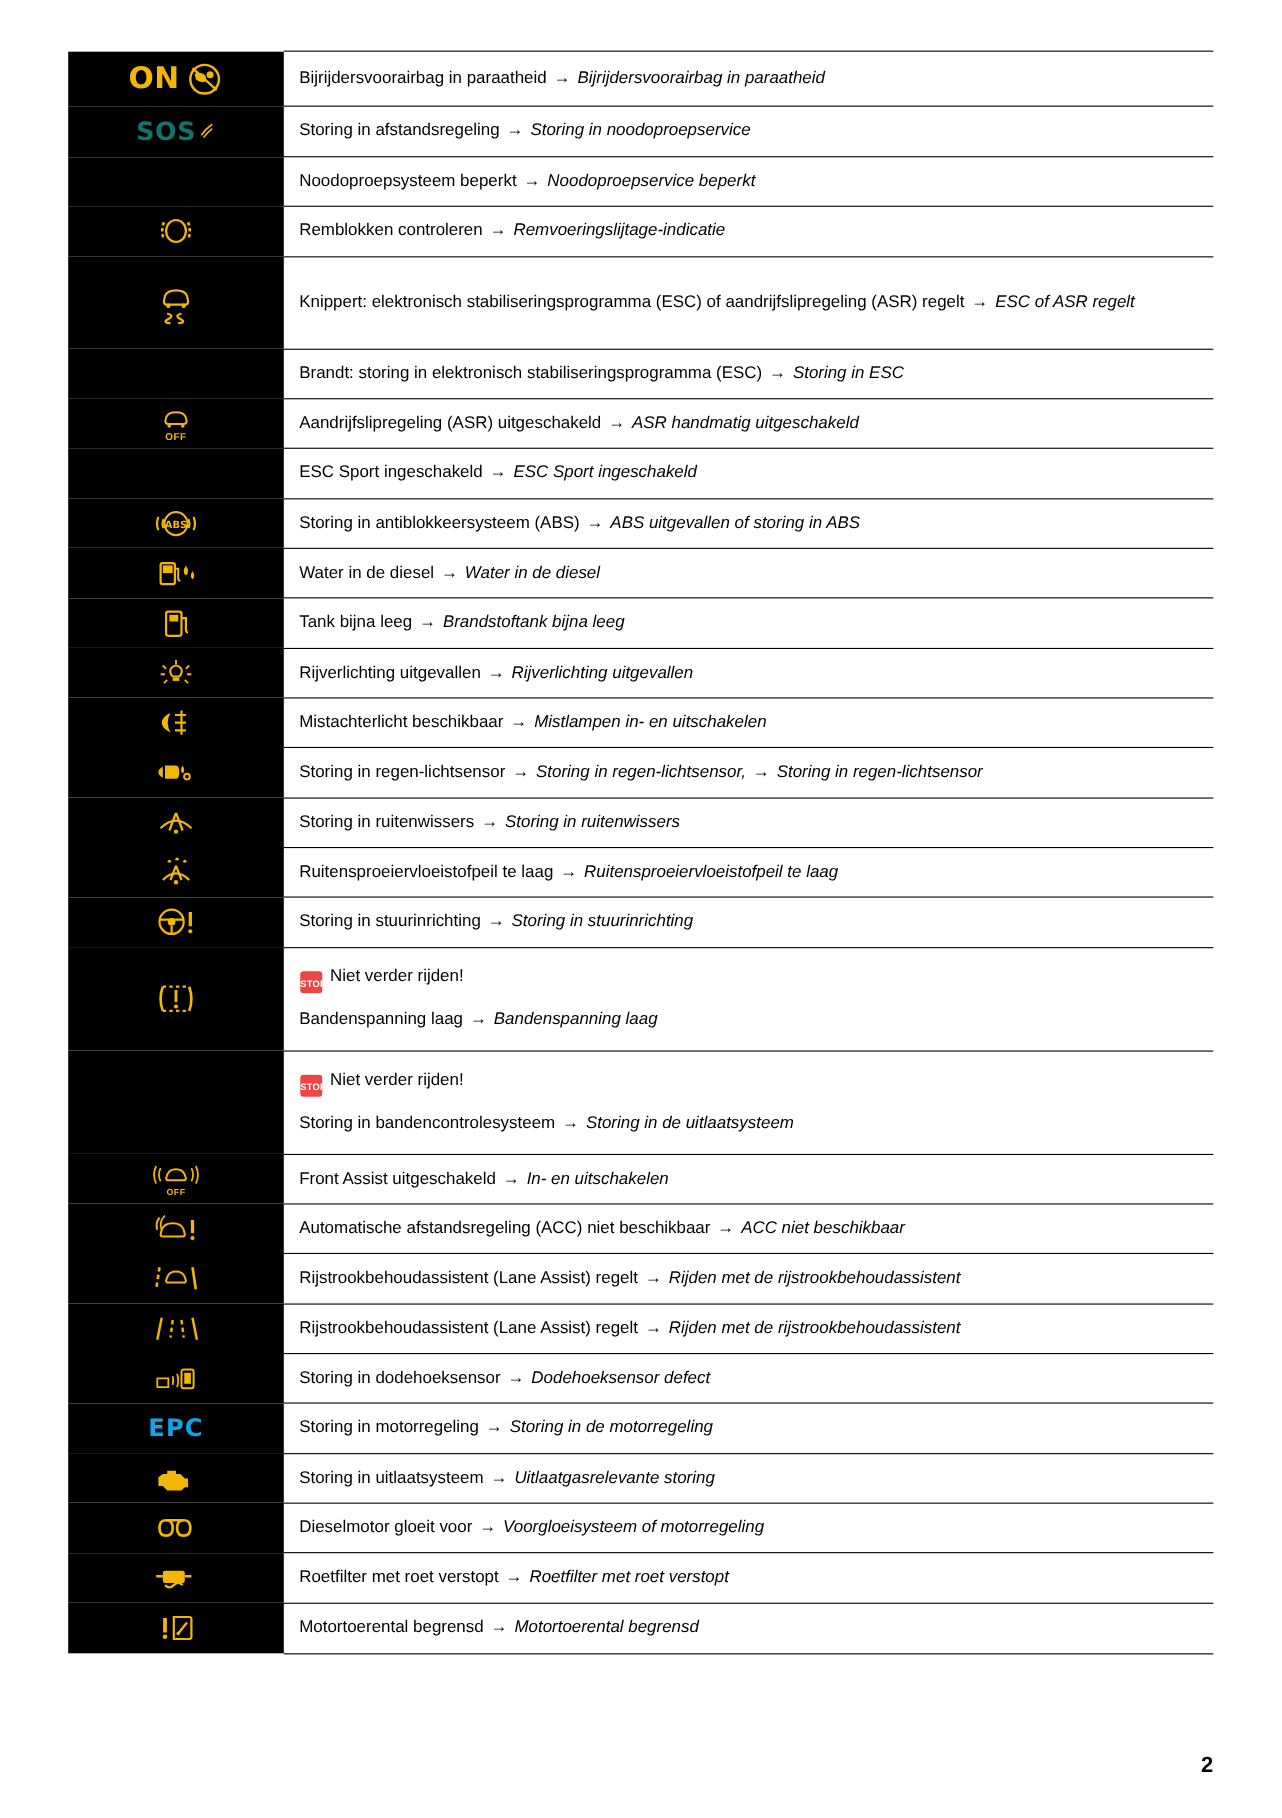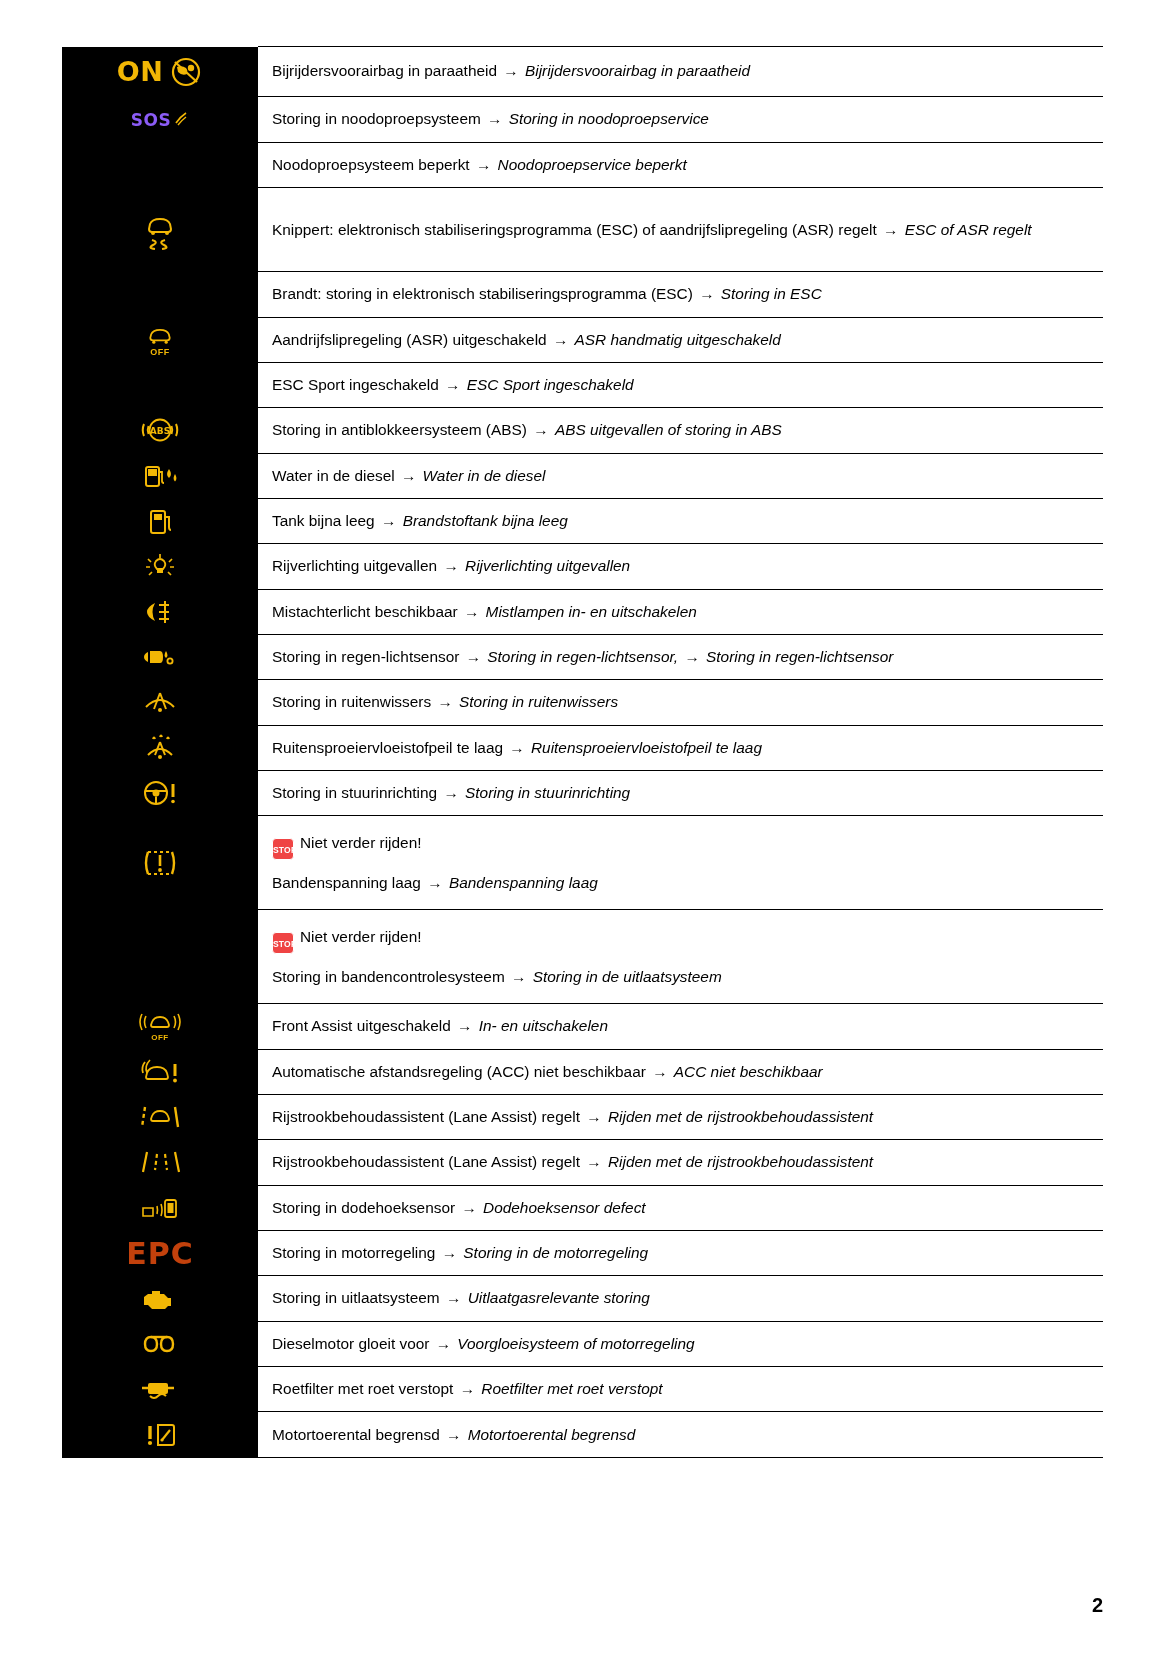--- a/index.html
+++ b/index.html
@@ -88,29 +88,29 @@
   .on-text {
     font-family: "DejaVu Sans", sans-serif;
     font-weight: bold;
     font-size: 27px;
     color: #f2b705;
     letter-spacing: 0.5px;
   }
   .epc-text {
     font-family: "DejaVu Sans", sans-serif;
     font-weight: bold;
-    font-size: 30px;
-    color: #c2410c;
+    font-size: 22px;
+    color: #0ea5e9;
     letter-spacing: 1px;
   }
   .sos-text {
     font-family: "DejaVu Sans", sans-serif;
     font-weight: bold;
-    font-size: 17px;
-    color: #8b5cf6;
+    font-size: 23px;
+    color: #0f766e;
     letter-spacing: 0.5px;
   }
 </style>
 </head>
 <body>
 
 <div class="page">
   <table class="symbol-table">
     <tbody>
 
@@ -137,37 +137,53 @@
         <td class="icon-cell" style="height:46px;">
           <div class="glyph-wrap">
             <span class="sos-text">SOS</span>
             <svg width="16" height="20" viewBox="0 0 16 20" style="margin-left:2px;">
               <path d="M3 13 q4 -6 10 -10" fill="none" stroke="#f2b705" stroke-width="1.6"></path>
               <path d="M5 15 q4 -5 8 -8" fill="none" stroke="#f2b705" stroke-width="1.4"></path>
             </svg>
           </div>
         </td>
         <td class="text-cell">
-          <span class="txt-normal">Storing in noodoproepsysteem</span>
+          <span class="txt-normal">Storing in afstandsregeling</span>
           <span class="arrow">→</span>
           <span class="txt-italic">Storing in noodoproepservice</span>
         </td>
       </tr>
 
       <tr>
         <td class="icon-cell" style="height:44px;">
           <div class="glyph-wrap"></div>
         </td>
         <td class="text-cell">
           <span class="txt-normal">Noodoproepsysteem beperkt</span>
           <span class="arrow">→</span>
           <span class="txt-italic">Noodoproepservice beperkt</span>
         </td>
       </tr>
 
+      <tr>
+        <td class="icon-cell" style="height:44px;">
+          <div class="glyph-wrap">
+            <svg width="40" height="32" viewBox="0 0 40 32">
+              <ellipse cx="20" cy="16" rx="9" ry="10" fill="none" stroke="#f2b705" stroke-width="2"></ellipse>
+              <path d="M9 8 q-3 8 0 16" fill="none" stroke="#f2b705" stroke-width="2.4" stroke-dasharray="3 2.5"></path>
+              <path d="M31 8 q3 8 0 16" fill="none" stroke="#f2b705" stroke-width="2.4" stroke-dasharray="3 2.5"></path>
+            </svg>
+          </div>
+        </td>
+        <td class="text-cell">
+          <span class="txt-normal">Remblokken controleren</span>
+          <span class="arrow">→</span>
+          <span class="txt-italic">Remvoeringslijtage-indicatie</span>
+        </td>
+      </tr>
 
       <tr>
         <td class="icon-cell" style="height:84px;">
           <div class="glyph-wrap">
             <svg width="34" height="40" viewBox="0 0 34 40">
               <path d="M7 14 q2 -5 10 -5 q8 0 10 5 l1 5 q0 3 -3 3 h-16 q-3 0 -3 -3 z" fill="none" stroke="#f2b705" stroke-width="2"></path>
               <circle cx="10" cy="23" r="2" fill="#f2b705"></circle>
               <circle cx="24" cy="23" r="2" fill="#f2b705"></circle>
               <path d="M9 30 q7 2 1 5 q-6 3 2 4" fill="none" stroke="#f2b705" stroke-width="2"></path>
               <path d="M22 30 q-7 2 -1 5 q6 3 -2 4" fill="none" stroke="#f2b705" stroke-width="2"></path>

